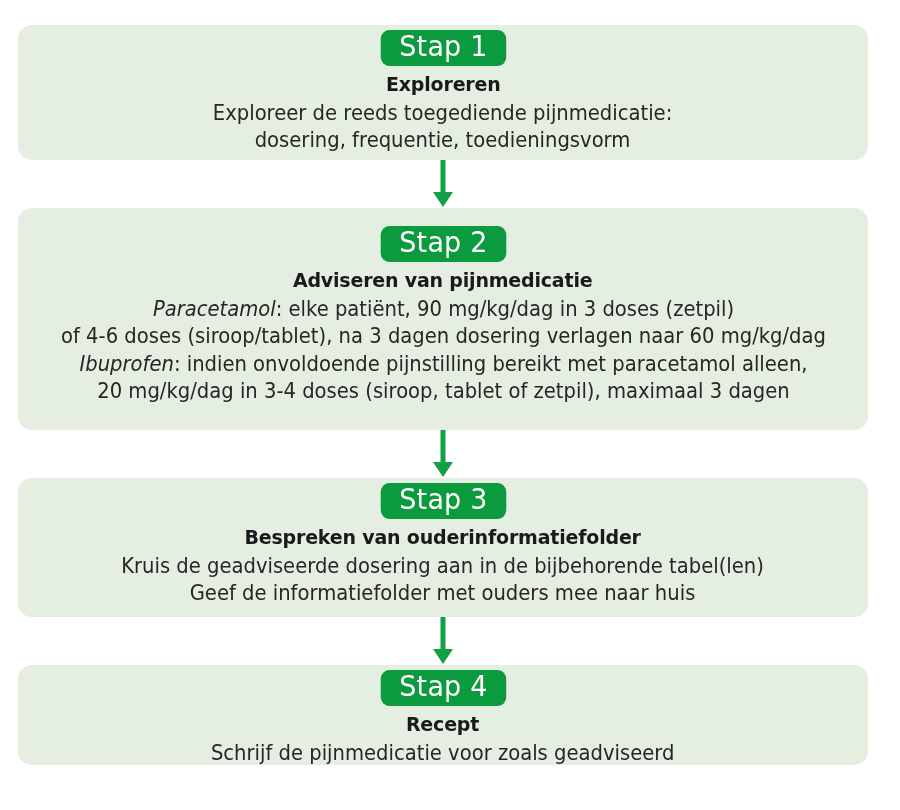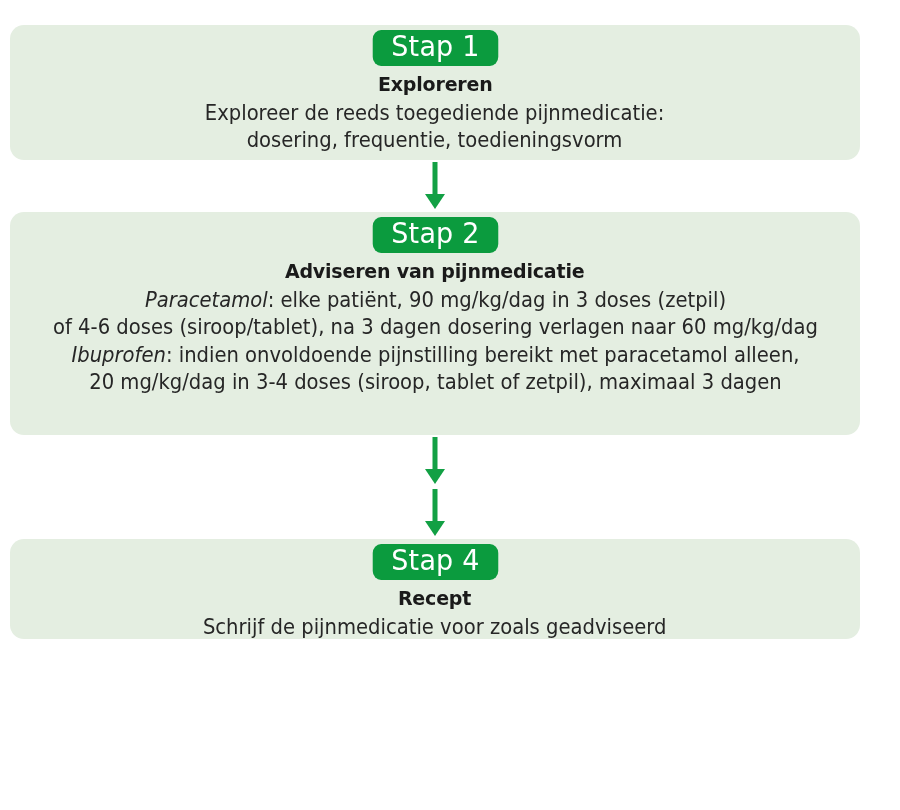--- a/index.html
+++ b/index.html
@@ -12,40 +12,40 @@
     background: #ffffff;
     font-family: "DejaVu Sans", sans-serif;
     overflow: hidden;
   }
 
   #flowchart {
     position: relative;
     width: 900px;
     height: 810px;
     box-sizing: border-box;
-    padding: 25px 25px 45px 10px;
+    padding: 25px 25px 45px 18px;
     display: flex;
     flex-direction: column;
     align-items: stretch;
   }
 
   .step-box {
     background: #e4eee1;
     border-radius: 14px;
     box-sizing: border-box;
     width: 850px;
     display: flex;
     flex-direction: column;
     align-items: center;
     justify-content: flex-start;
     padding: 5px 18px 12px 18px;
   }
 
   .box-1 { height: 135px; }
-  .box-2 { height: 223px; }
+  .box-2 { height: 253px; justify-content: center; }
   .box-3 { height: 139px; }
   .box-4 { height: 100px; }
 
   .step-pill {
     display: inline-block;
     background: #0b9b3e;
     color: #ffffff;
     border-radius: 9px;
     padding: 1px 20px 4px 20px;
     font-size: 29px;
@@ -125,20 +125,28 @@
         <span class="ln"><span class="em">Ibuprofen</span><span>: indien onvoldoende pijnstilling bereikt met paracetamol alleen,</span></span>
         <span class="ln"><span>20 mg/kg/dag in 3-4 doses (siroop, tablet of zetpil), maximaal 3 dagen</span></span>
       </div>
     </div>
     <div class="arrow-wrap">
       <svg class="arrow-svg" width="26" height="48" viewBox="0 0 26 48">
         <rect x="10.5" y="0" width="5" height="34" fill="#12a044"></rect>
         <polygon points="3,32 23,32 13,47" fill="#12a044"></polygon>
       </svg>
     </div>
+    <div class="step-box box-3">
+      <div class="step-pill">Stap 3</div>
+      <div class="step-title">Bespreken van ouderinformatiefolder</div>
+      <div class="step-lines">
+        <span class="ln"><span>Kruis de geadviseerde dosering aan in de bijbehorende tabel(len)</span></span>
+        <span class="ln"><span>Geef de informatiefolder met ouders mee naar huis</span></span>
+      </div>
+    </div>
     <div class="arrow-wrap">
       <svg class="arrow-svg" width="26" height="48" viewBox="0 0 26 48">
         <rect x="10.5" y="0" width="5" height="34" fill="#12a044"></rect>
         <polygon points="3,32 23,32 13,47" fill="#12a044"></polygon>
       </svg>
     </div>
     <div class="step-box box-4">
       <div class="step-pill">Stap 4</div>
       <div class="step-title">Recept</div>
       <div class="step-lines">

